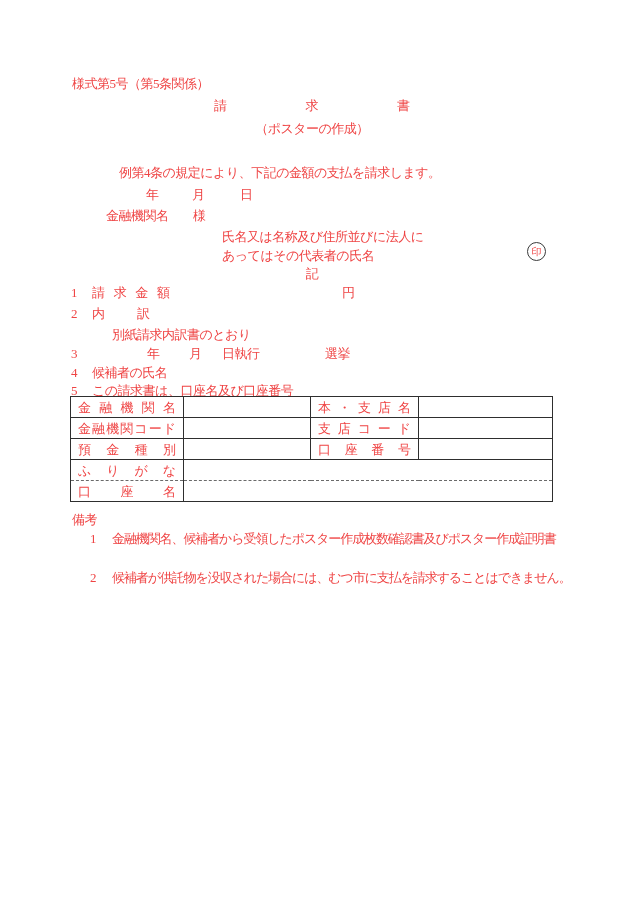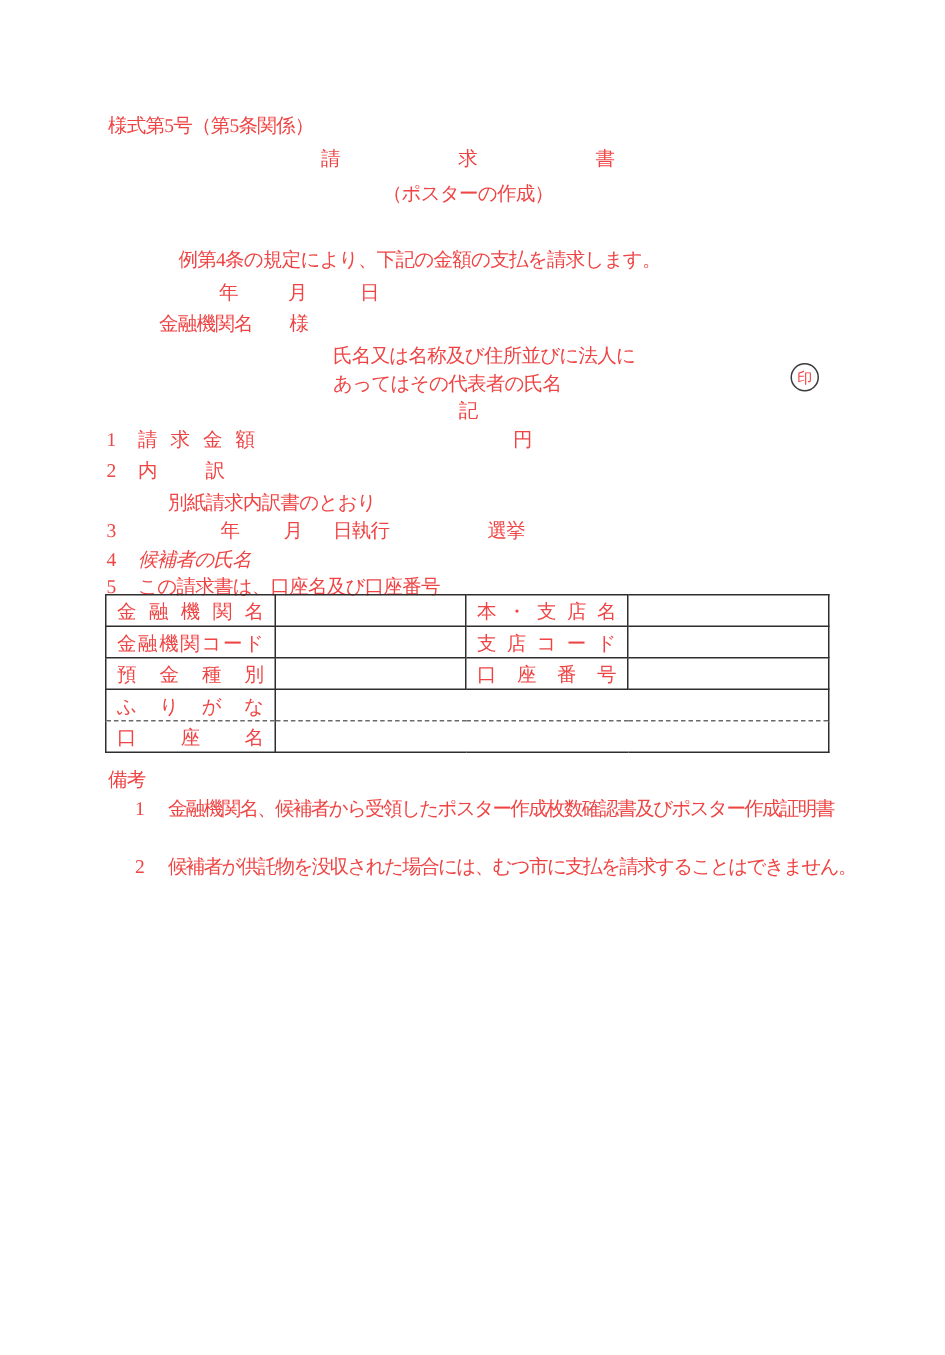--- a/index.html
+++ b/index.html
@@ -93,21 +93,21 @@
     </div>
   <div class="pos" style="left:112px; top:326px;">別紙請求内訳書のとおり</div>
 
   <div class="pos" style="left:71px; top:345px;">3</div>
   <div class="pos" style="left:147px; top:345px;">年</div>
   <div class="pos" style="left:189px; top:345px;">月</div>
   <div class="pos" style="left:222px; top:345px;">日執行</div>
   <div class="pos" style="left:325px; top:345px;">選挙</div>
 
   <div class="pos" style="left:71px; top:364px;">4</div>
-  <div class="pos" style="left:92px; top:364px;font-style:italic;">候補者の氏名</div>
+  <div class="pos" style="left:92px; top:364px;">候補者の氏名</div>
 
   <div class="pos" style="left:71px; top:382px;">5</div>
   <div class="pos" style="left:92px; top:382px;">この請求書は、口座名及び口座番号</div>
 
   <div class="pos" style="left:70px; top:396px;">
     <table class="bank">
       <colgroup>
         <col style="width:113px">
           <col style="width:127px">
           <col style="width:108px">

